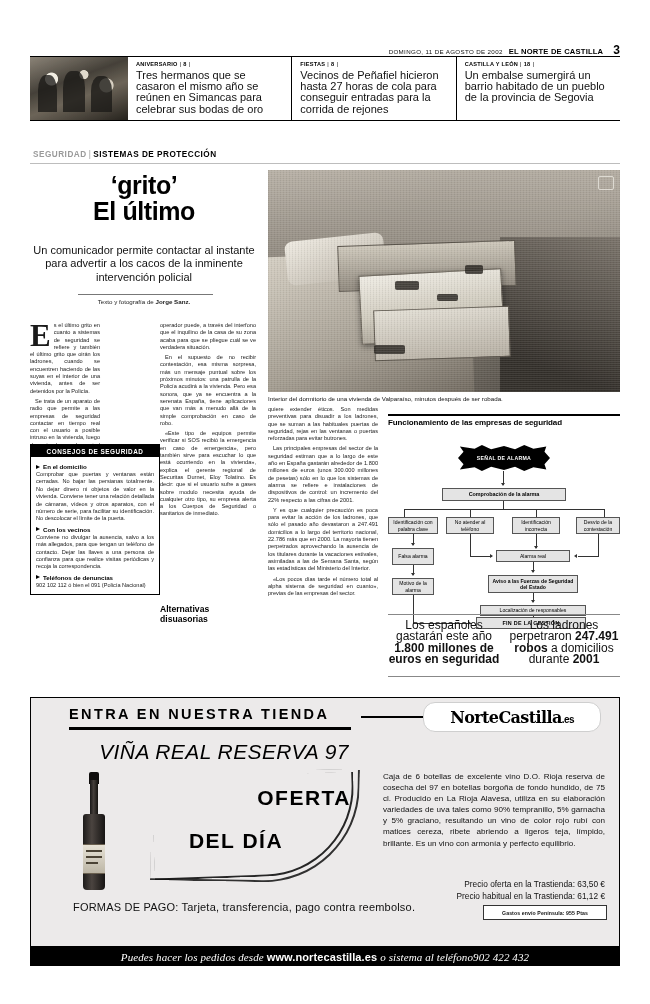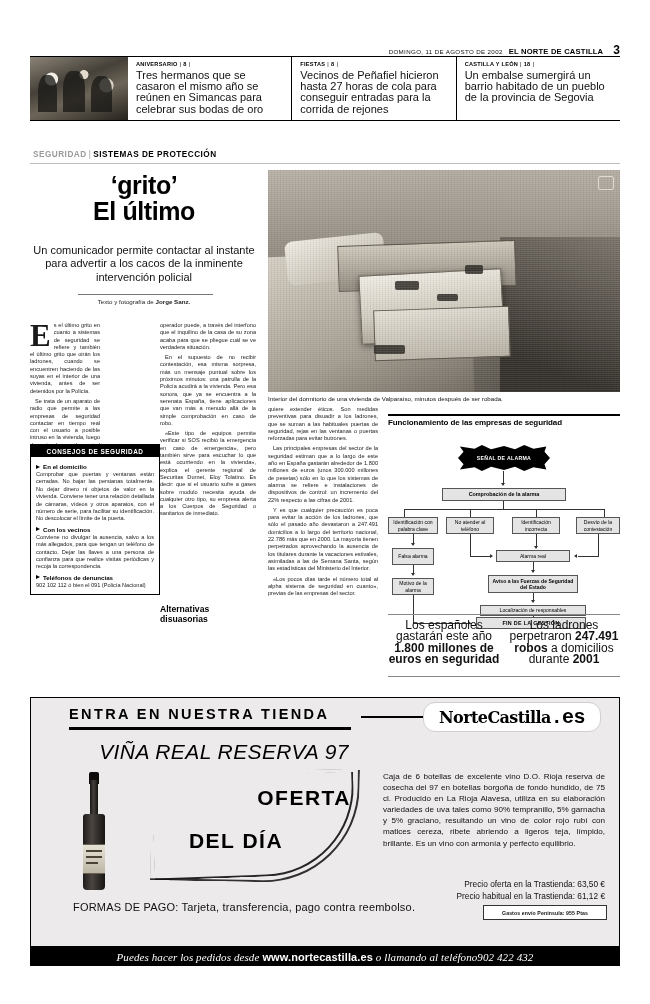--- a/index.html
+++ b/index.html
@@ -124,21 +124,21 @@
   #stat2{left:508px;}
   .stats-rule2{position:absolute;left:388px;top:676px;width:232px;height:1px;background:#888;}
 
   
   .ad{position:absolute;left:30px;top:697px;width:590px;height:250px;border:1px solid #000;background:#eceaea;box-sizing:border-box;}
   .ad-title{position:absolute;left:38px;top:8px;font-size:14.5px;font-weight:bold;letter-spacing:2.4px;color:#000;}
   .ad-title-rule{position:absolute;left:38px;top:29px;width:282px;height:3px;background:#000;}
   .logo{position:absolute;left:392px;top:4px;width:176px;height:28px;background:#fff;border:1px solid #cfcfcf;border-radius:12px;
     display:flex;align-items:center;justify-content:center;}
   .logo-txt{font-family:"DejaVu Serif",serif;font-weight:bold;font-size:16px;letter-spacing:-.6px;color:#000;}
-  .logo-txt .dot{font-family:Liberation Mono, monospace;font-size:20px;}
+  .logo-txt .dot{font-family:Liberation Sans, sans-serif;font-size:10px;}
   .logo-rule{position:absolute;left:330px;top:18px;width:62px;height:2px;background:#000;}
 
   .ad-prod{position:absolute;left:48px;top:42px;width:290px;text-align:center;
     font-size:21px;font-style:italic;font-weight:normal;letter-spacing:.4px;}
   .ad-offer{position:absolute;left:90px;top:88px;width:230px;text-align:right;font-size:21px;font-weight:bold;letter-spacing:1.5px;}
   .ad-offer2{position:absolute;left:90px;top:131px;width:230px;text-align:center;font-size:21px;font-weight:bold;letter-spacing:1.5px;}
   .ad-swoosh{position:absolute;left:122px;top:77px;width:200px;height:100px;border:2px solid #111;
     border-top:none;border-left:none;border-radius:0 0 90px 0;transform:rotate(-2deg);opacity:.9;}
   .ad-swoosh2{position:absolute;left:120px;top:70px;width:206px;height:112px;border:2px solid #111;
     border-top:none;border-left:none;border-radius:0 0 96px 0;transform:rotate(1deg);opacity:.85;}
@@ -384,17 +384,17 @@
       <div>Precio oferta en la Trastienda: 63,50 €</div>
       <div>Precio habitual en la Trastienda: 61,12 €</div>
     </div>
     <div class="ad-ship">Gastos envío Península: 955 Ptas</div>
     <div class="ad-pay">FORMAS DE PAGO: Tarjeta, transferencia, pago contra reembolso.</div>
   </div>
 
   <div class="ad-foot">
     <span>Puedes hacer los pedidos desde </span>
       <b>www.nortecastilla.es</b>
-      <span> o llamando al teléfono </span>
+      <span> o sistema al teléfono </span>
       <span class="tel">902 422 432</span>
   </div>
 
 </div>
 
 </body></html>

